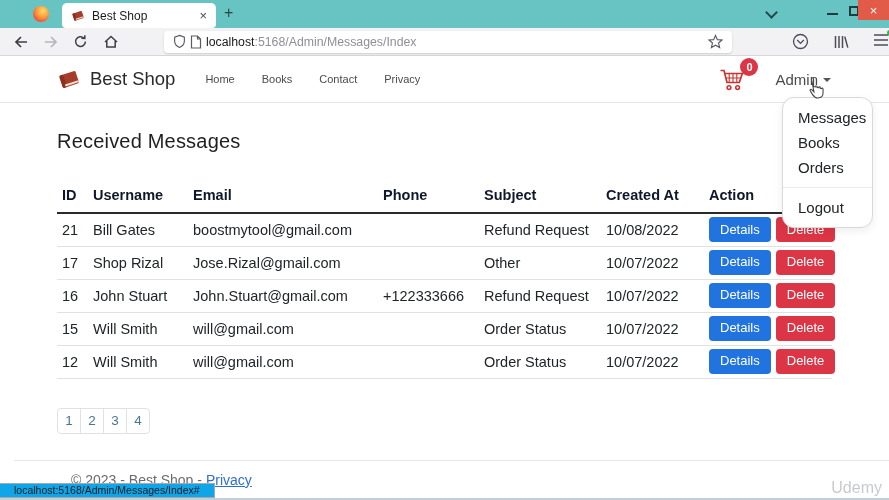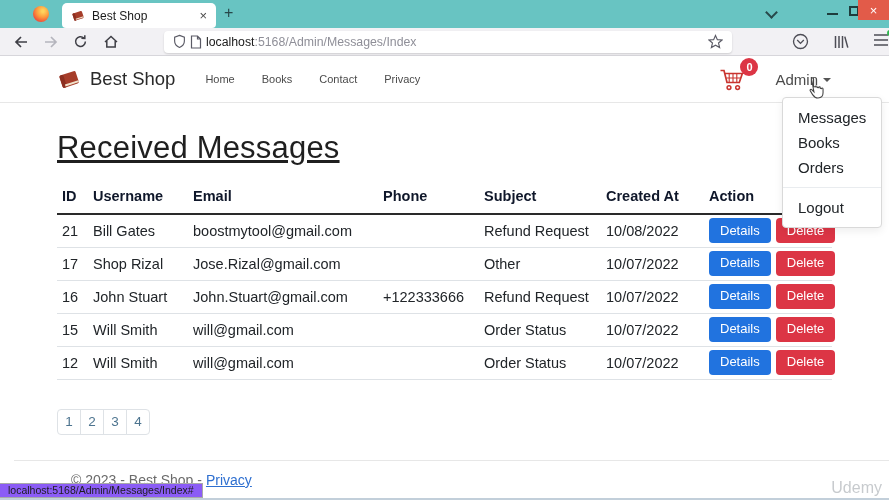--- a/index.html
+++ b/index.html
@@ -47,29 +47,29 @@
   .nav-right { margin-left:auto; display:flex; align-items:center; gap:30px; }
   .cart-wrap { position:relative; width:26px; height:24px; }
   .badge { position:absolute; top:-9px; right:-13px; width:18px; height:18px; border-radius:50%;
     background:var(--danger); color:#fff; font-size:11px; font-weight:bold;
     display:flex; align-items:center; justify-content:center; }
   .admin { display:flex; align-items:center; gap:5px; font-size:15px; color:#4b4b4b; }
   .caret { width:0; height:0; border-left:4px solid transparent; border-right:4px solid transparent;
     border-top:4.5px solid #555; margin-top:2px; }
 
   
-  .dropdown { position:absolute; left:782px; top:97px; width:100px; background:#fff;
-    border:1px solid #d9d9d9; border-radius:4px; padding:7px 0;
+  .dropdown { position:absolute; left:782px; top:97px; width:91px; background:#fff;
+    border:1px solid #d9d9d9; border-radius:12px; padding:7px 0;
     box-shadow:0 3px 8px rgba(0,0,0,0.07); z-index:20; }
   .menu-item { padding:4px 15px; font-size:15px; color:#212529; }
   .menu-divider { border-top:1px solid #e9ecef; margin:7px 0; }
 
   
   .main { padding:0 57px; }
-  h1 { margin:27px 0 17px; font-size:31px; font-weight:500; color:#1f1f1f; letter-spacing:.2px;text-decoration:underline; }
+  h1 { margin:27px 0 29px; font-size:20px; font-weight:500; color:#1f1f1f; letter-spacing:.2px; }
   table { border-collapse:collapse; width:775px; table-layout:fixed; }
   th { text-align:left; font-size:14.5px; font-weight:bold; color:#0f172a;
     padding:5px 0 9px; border-bottom:2px solid #2a2a2a; }
   td { font-size:14.5px; color:#212529; height:33px; border-bottom:1px solid #dee2e6; vertical-align:middle; }
   th:first-child, td:first-child { padding-left:5px; }
   .btns { display:flex; gap:5px; }
   .btn { border:none; border-radius:4px; color:#fff; font-size:13px; padding:4.5px 11px;
     font-family:inherit; cursor:pointer; line-height:1.25; }
   .btn-details { background:var(--primary); }
   .btn-delete  { background:var(--danger); }
@@ -77,22 +77,22 @@
   .pagination { display:flex; margin-top:29px; }
   .page-item { width:24px; height:26px; border:1px solid #dee2e6; margin-left:-1px; background:#fff;
     display:flex; align-items:center; justify-content:center; font-size:13.5px; color:#4d748f; cursor:pointer; }
   .page-item:first-child { margin-left:0; border-radius:4px 0 0 4px; }
   .page-item:last-child { border-radius:0 4px 4px 0; }
 
   .footer { position:absolute; left:0; top:460px; width:100%; border-top:1px solid #e7e7e7;
     padding:11px 57px; font-size:14px; color:#6b6b6b; background:#fff;margin-left:14px; }
   .footer a { color:#2e6fd0; text-decoration:underline; margin-left:4px; cursor:pointer; }
 
-  .status-tip { position:absolute; left:0; bottom:2px; background:#8b5cf6; border:1px solid #a9a9a9;
-    border-left:none; padding:0 8px 1px; font-size:10.5px; color:#1c1c1c; z-index:30; }
+  .status-tip { position:absolute; left:0; bottom:2px; background:#0ea5e9; border:1px solid #a9a9a9;
+    border-left:none; padding:0 14px 1px; font-size:10.5px; color:#1c1c1c; z-index:30; }
   .bottom-strip { position:absolute; bottom:0; left:0; width:100%; height:2px; background:#aebfce; opacity:.75; }
   .watermark { position:absolute; right:7px; bottom:3px; font-size:16px; color:#9aa0a6; opacity:.55; z-index:31; }
 
   .hand-cursor { position:absolute; left:806px; top:77px; z-index:40; }
 </style>
 </head>
 <body>
 
 <div class="titlebar">
   <div class="ff-icon"></div>

